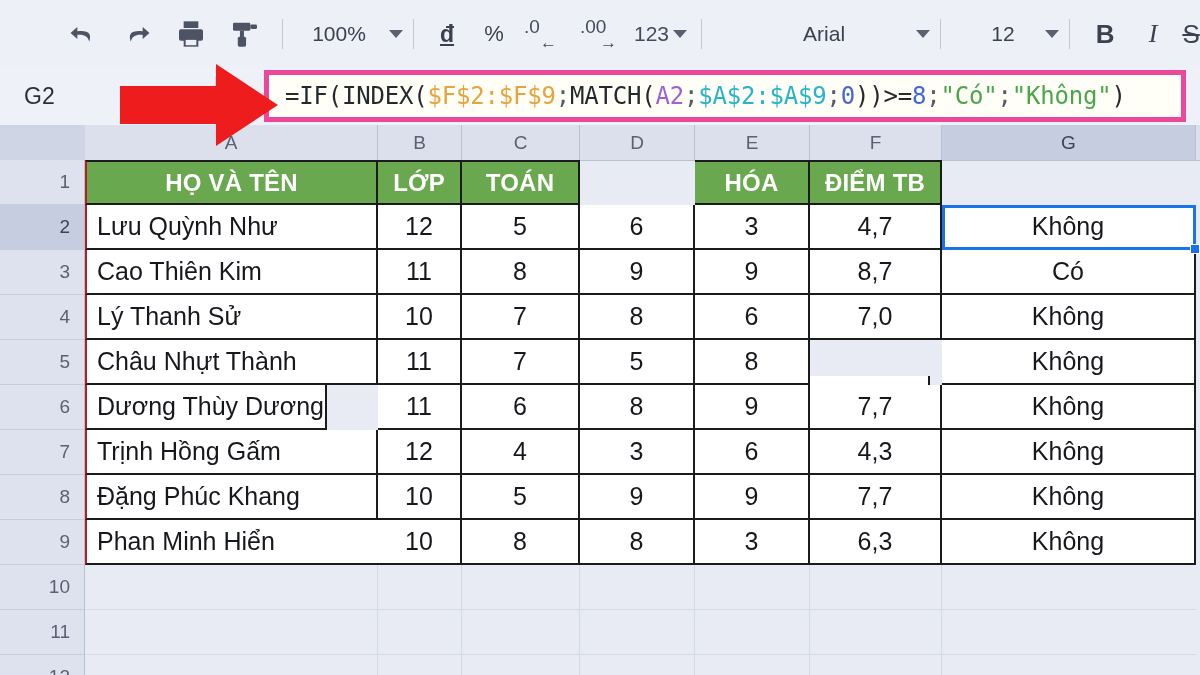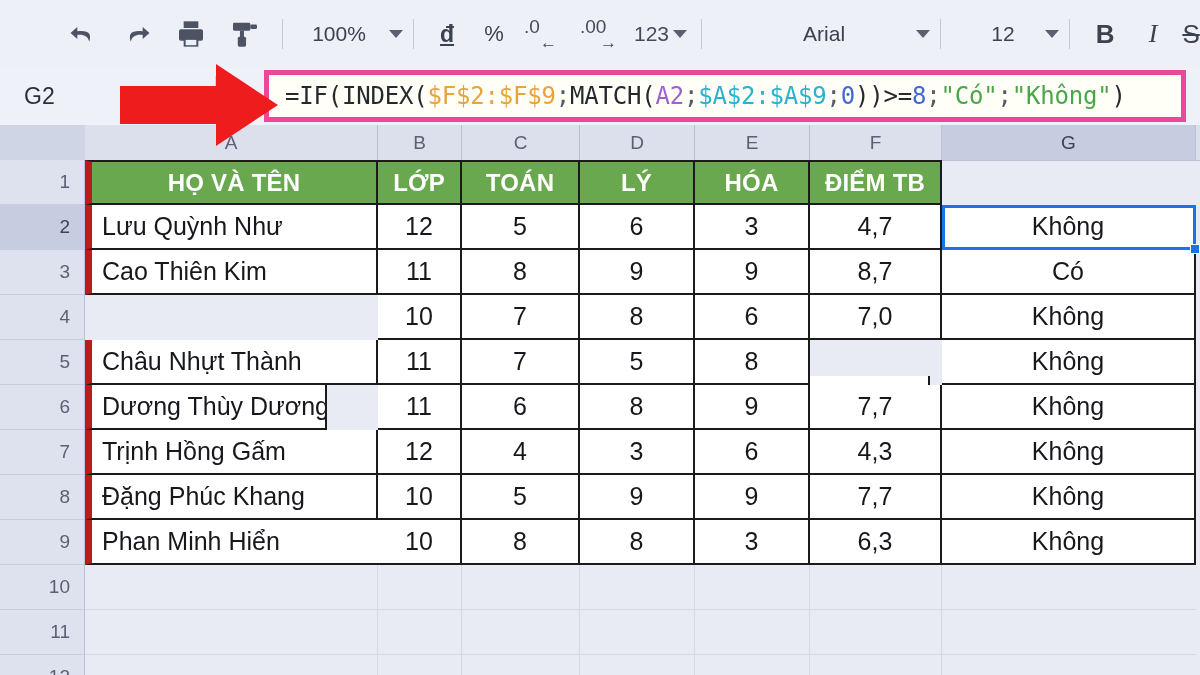--- a/index.html
+++ b/index.html
@@ -118,21 +118,21 @@
     border-right:2px solid #1b1b1b;border-bottom:2px solid #1b1b1b;
     overflow:hidden;white-space:nowrap;
   }
   .cell.c{justify-content:center;}
   .cell.l{padding-left:10px;}
   .cell.hdr{
     background:#6aa84f;color:#ffffff;font-weight:bold;font-size:24px;
     justify-content:center;border-right:2px solid #1b1b1b;
     border-bottom:2px solid #1b1b1b;letter-spacing:0.2px;
   }
-  .cell.left-edge{border-left:7px solid #b91c1c;}
+  .cell.left-edge{border-left:2px solid #b91c1c;}
   .cell.top-edge{border-top:2px solid #1b1b1b;}
   .emptyrow{
     position:absolute;height:45px;background:#e8ebf4;
     border-bottom:1px solid #d4d9e6;box-sizing:border-box;
   }
   .emptycol-div{position:absolute;width:1px;background:#d4d9e6;}
   .selbox{
     position:absolute;border:3px solid #1a73e8;box-sizing:border-box;
     pointer-events:none;z-index:20;
   }
@@ -258,37 +258,37 @@
       <div class="rowhead" style="top: 260px;">6</div>
       <div class="rowhead" style="top: 305px;">7</div>
       <div class="rowhead" style="top: 350px;">8</div>
       <div class="rowhead" style="top: 395px;">9</div>
       <div class="rowhead" style="top: 440px;">10</div>
       <div class="rowhead" style="top: 485px;">11</div>
       <div class="rowhead" style="top: 530px;">12</div>
       <div class="cell hdr top-edge left-edge" style="left: 85px; width: 293px; top: 35px;">HỌ VÀ TÊN</div>
       <div class="cell hdr top-edge" style="left: 378px; width: 84px; top: 35px;">LỚP</div>
       <div class="cell hdr top-edge" style="left: 462px; width: 118px; top: 35px;">TOÁN</div>
-      <div class="cell hdr top-edge" style="left: 580px; width: 115px; top: 35px;">LÝ</div>
       <div class="cell hdr top-edge" style="left: 695px; width: 115px; top: 35px;">HÓA</div>
       <div class="cell hdr top-edge" style="left: 810px; width: 132px; top: 35px;">ĐIỂM TB</div>
       <div class="cell l left-edge" style="left: 85px; width: 293px; top: 80px;">Lưu Quỳnh Như</div>
       <div class="cell c" style="left: 378px; width: 84px; top: 80px;">12</div>
       <div class="cell c" style="left: 462px; width: 118px; top: 80px;">5</div>
       <div class="cell c" style="left: 580px; width: 115px; top: 80px;">6</div>
       <div class="cell c" style="left: 695px; width: 115px; top: 80px;">3</div>
       <div class="cell c" style="left: 810px; width: 132px; top: 80px;">4,7</div>
       <div class="cell c" style="left: 942px; width: 254px; top: 80px;">Không</div>
       <div class="cell l left-edge" style="left: 85px; width: 293px; top: 125px;">Cao Thiên Kim</div>
       <div class="cell c" style="left: 378px; width: 84px; top: 125px;">11</div>
       <div class="cell c" style="left: 462px; width: 118px; top: 125px;">8</div>
       <div class="cell c" style="left: 580px; width: 115px; top: 125px;">9</div>
       <div class="cell c" style="left: 695px; width: 115px; top: 125px;">9</div>
       <div class="cell c" style="left: 810px; width: 132px; top: 125px;">8,7</div>
       <div class="cell c" style="left: 942px; width: 254px; top: 125px;">Có</div>
+      <div class="cell l left-edge" style="left: 85px; width: 293px; top: 170px;">Lý Thanh Sử</div>
       <div class="cell c" style="left: 378px; width: 84px; top: 170px;">10</div>
       <div class="cell c" style="left: 462px; width: 118px; top: 170px;">7</div>
       <div class="cell c" style="left: 580px; width: 115px; top: 170px;">8</div>
       <div class="cell c" style="left: 695px; width: 115px; top: 170px;">6</div>
       <div class="cell c" style="left: 810px; width: 132px; top: 170px;">7,0</div>
       <div class="cell c" style="left: 942px; width: 254px; top: 170px;">Không</div>
       <div class="cell l left-edge" style="left: 85px; width: 293px; top: 215px;">Châu Nhựt Thành</div>
       <div class="cell c" style="left: 378px; width: 84px; top: 215px;">11</div>
       <div class="cell c" style="left: 462px; width: 118px; top: 215px;">7</div>
       <div class="cell c" style="left: 580px; width: 115px; top: 215px;">5</div>

